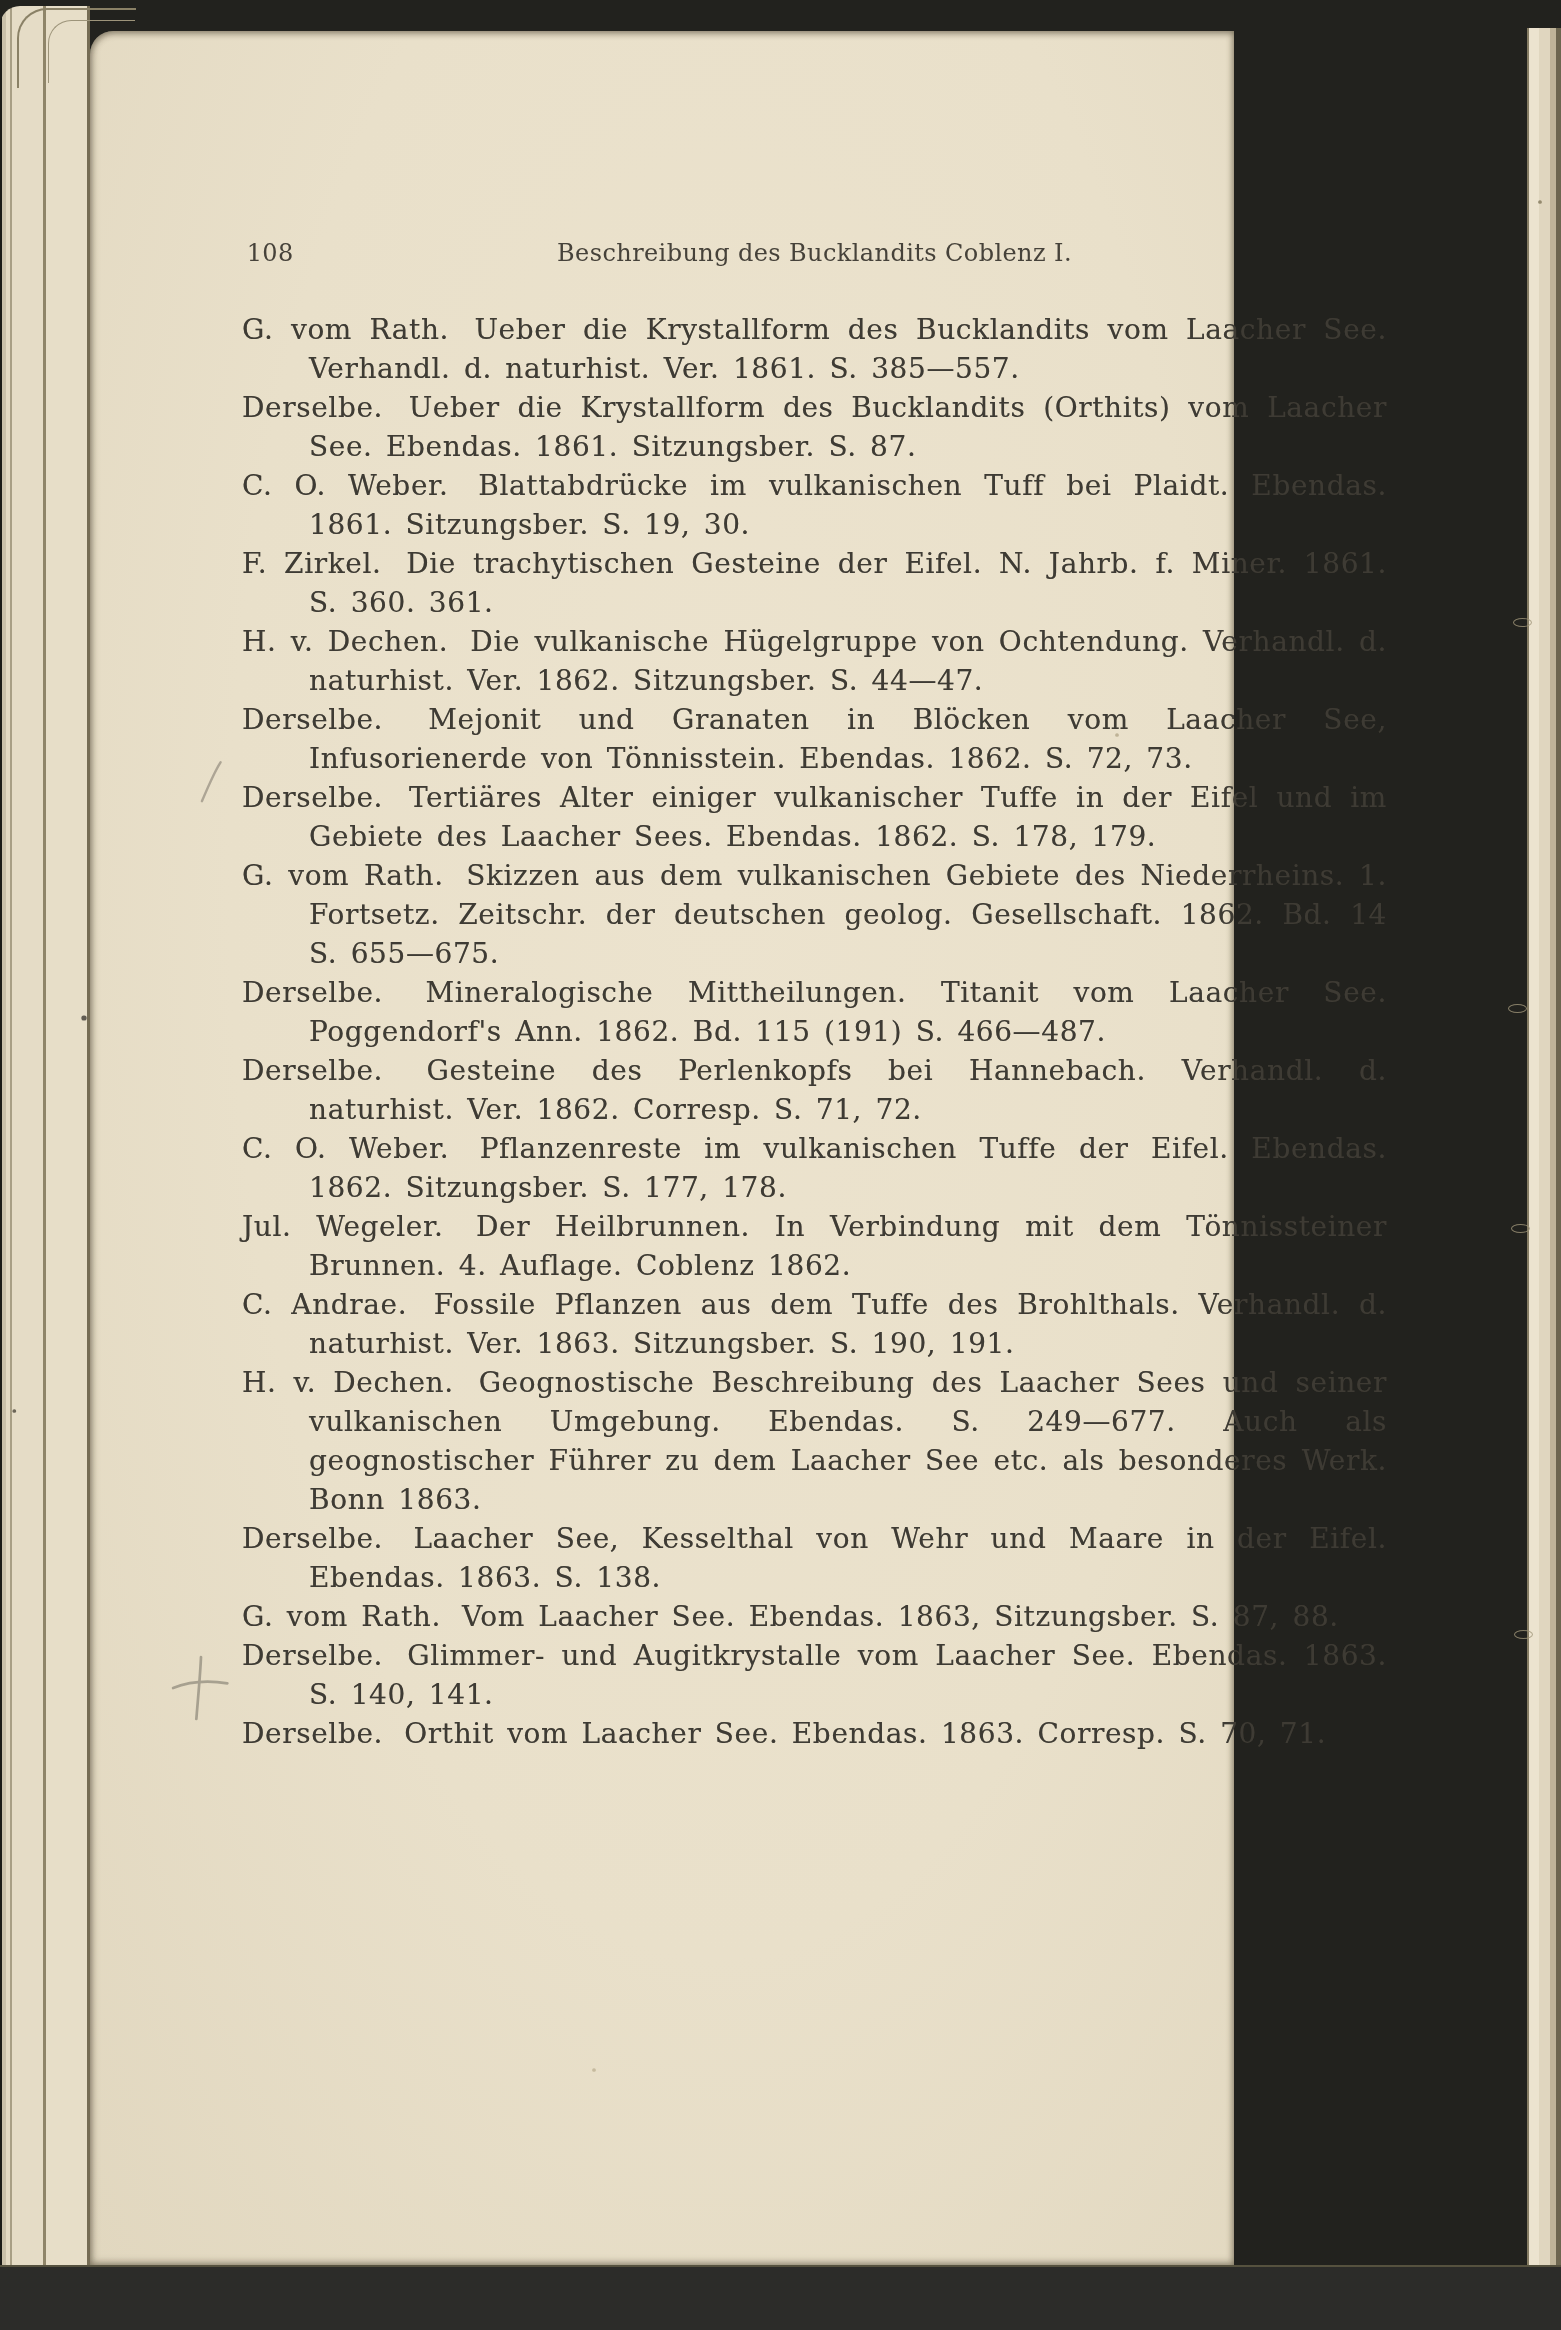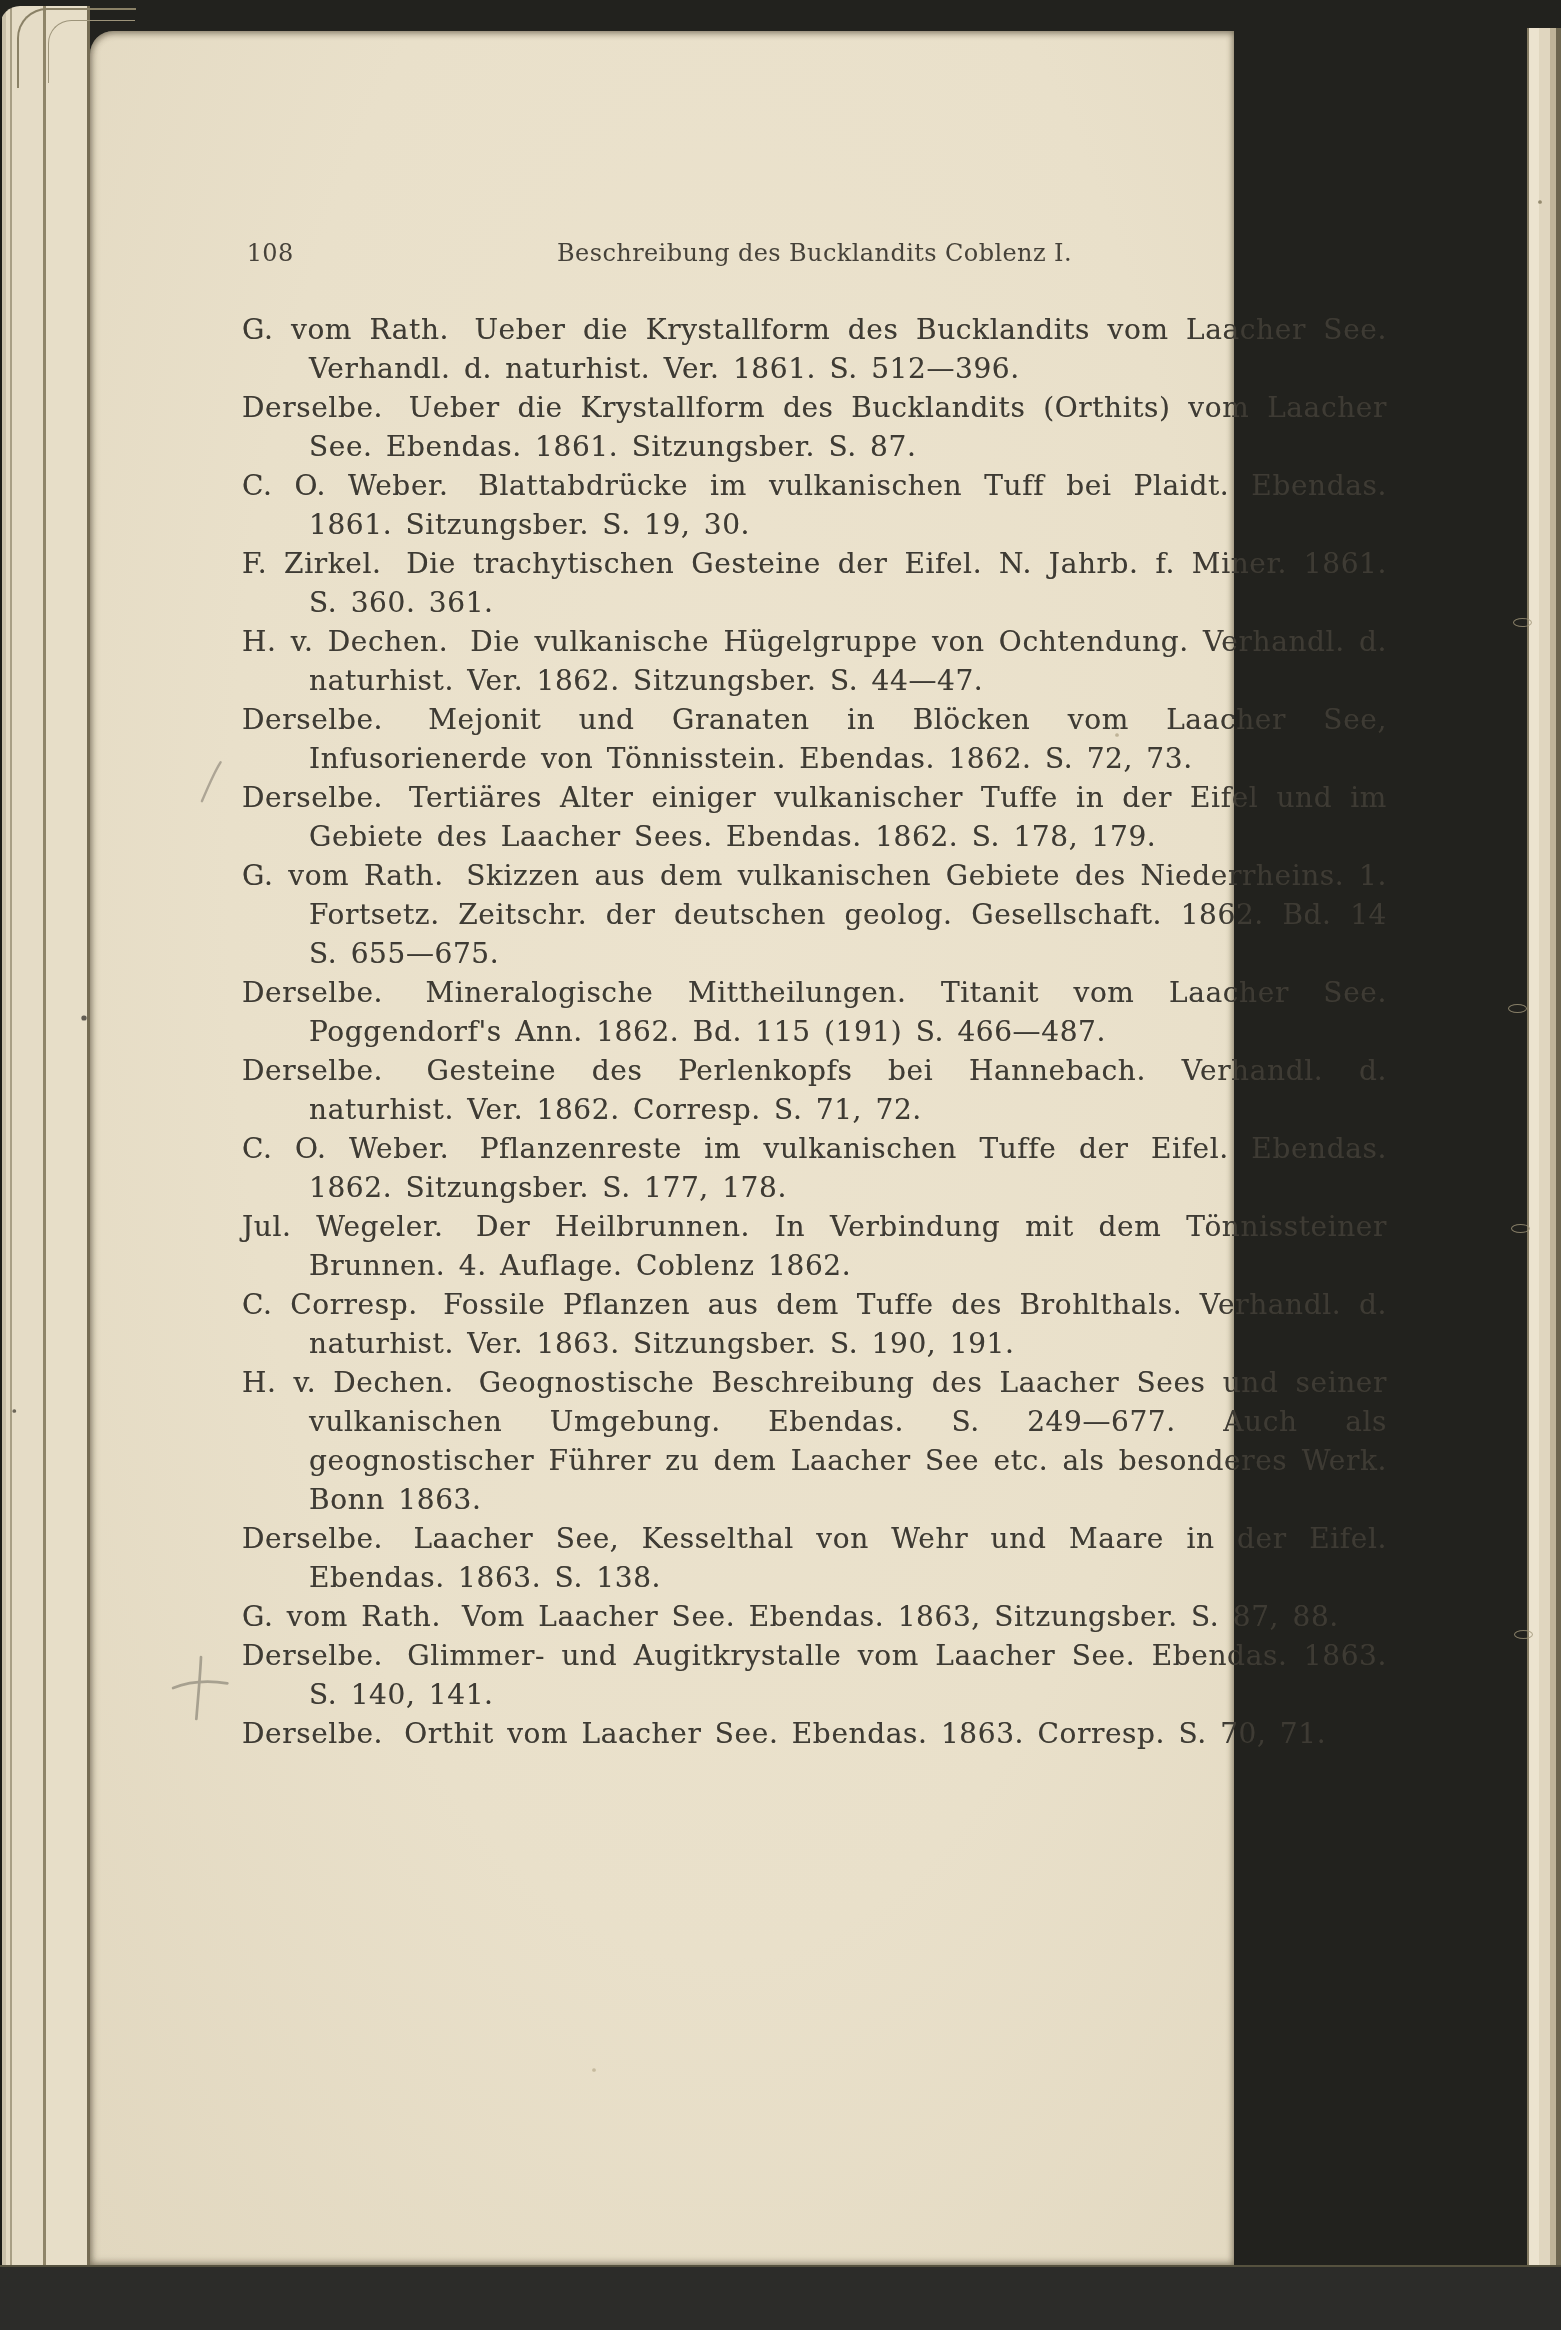--- a/index.html
+++ b/index.html
@@ -92,33 +92,33 @@
   <div class="bottom-dark"></div>
 
   <div class="page">
 
     <div class="head-row">
       <span class="folio">108</span>
       <span class="running-header">Beschreibung des Bucklandits Coblenz I.</span>
     </div>
 
     <div class="entries">
-      <p class="entry"><span class="author">G. vom Rath.</span> <span>Ueber die Krystallform des Bucklandits vom Laacher See. Verhandl. d. naturhist. Ver. 1861. S. 512—396.</span></p>
+      <p class="entry"><span class="author">G. vom Rath.</span> <span>Ueber die Krystallform des Bucklandits vom Laacher See. Verhandl. d. naturhist. Ver. 1861. S. 385—557.</span></p>
       <p class="entry"><span class="author">Derselbe.</span> <span>Ueber die Krystallform des Bucklandits (Orthits) vom Laacher See. Ebendas. 1861. Sitzungsber. S. 87.</span></p>
       <p class="entry"><span class="author">C. O. Weber.</span> <span>Blattabdrücke im vulkanischen Tuff bei Plaidt. Ebendas. 1861. Sitzungsber. S. 19, 30.</span></p>
       <p class="entry"><span class="author">F. Zirkel.</span> <span>Die trachytischen Gesteine der Eifel. N. Jahrb. f. Miner. 1861. S. 360. 361.</span></p>
       <p class="entry"><span class="author">H. v. Dechen.</span> <span>Die vulkanische Hügelgruppe von Ochtendung. Verhandl. d. naturhist. Ver. 1862. Sitzungsber. S. 44—47.</span></p>
       <p class="entry"><span class="author">Derselbe.</span> <span>Mejonit und Granaten in Blöcken vom Laacher See, Infusorienerde von Tönnisstein. Ebendas. 1862. S. 72, 73.</span></p>
       <p class="entry"><span class="author">Derselbe.</span> <span>Tertiäres Alter einiger vulkanischer Tuffe in der Eifel und im Gebiete des Laacher Sees. Ebendas. 1862. S. 178, 179.</span></p>
       <p class="entry"><span class="author">G. vom Rath.</span> <span>Skizzen aus dem vulkanischen Gebiete des Niederrheins. 1. Fortsetz. Zeitschr. der deutschen geolog. Gesellschaft. 1862. Bd. 14 S. 655—675.</span></p>
       <p class="entry"><span class="author">Derselbe.</span> <span>Mineralogische Mittheilungen. Titanit vom Laacher See. Poggendorf's Ann. 1862. Bd. 115 (191) S. 466—487.</span></p>
       <p class="entry"><span class="author">Derselbe.</span> <span>Gesteine des Perlenkopfs bei Hannebach. Verhandl. d. naturhist. Ver. 1862. Corresp. S. 71, 72.</span></p>
       <p class="entry"><span class="author">C. O. Weber.</span> <span>Pflanzenreste im vulkanischen Tuffe der Eifel. Ebendas. 1862. Sitzungsber. S. 177, 178.</span></p>
       <p class="entry"><span class="author">Jul. Wegeler.</span> <span>Der Heilbrunnen. In Verbindung mit dem Tönnissteiner Brunnen. 4. Auflage. Coblenz 1862.</span></p>
-      <p class="entry"><span class="author">C. Corresp.</span> <span>Fossile Pflanzen aus dem Tuffe des Brohlthals. Verhandl. d. naturhist. Ver. 1863. Sitzungsber. S. 190, 191.</span></p>
+      <p class="entry"><span class="author">C. Andrae.</span> <span>Fossile Pflanzen aus dem Tuffe des Brohlthals. Verhandl. d. naturhist. Ver. 1863. Sitzungsber. S. 190, 191.</span></p>
       <p class="entry"><span class="author">H. v. Dechen.</span> <span>Geognostische Beschreibung des Laacher Sees und seiner vulkanischen Umgebung. Ebendas. S. 249—677. Auch als geognostischer Führer zu dem Laacher See etc. als besonderes Werk. Bonn 1863.</span></p>
       <p class="entry"><span class="author">Derselbe.</span> <span>Laacher See, Kesselthal von Wehr und Maare in der Eifel. Ebendas. 1863. S. 138.</span></p>
       <p class="entry"><span class="author">G. vom Rath.</span> <span>Vom Laacher See. Ebendas. 1863, Sitzungsber. S. 87, 88.</span></p>
       <p class="entry"><span class="author">Derselbe.</span> <span>Glimmer- und Augitkrystalle vom Laacher See. Ebendas. 1863. S. 140, 141.</span></p>
       <p class="entry"><span class="author">Derselbe.</span> <span>Orthit vom Laacher See. Ebendas. 1863. Corresp. S. 70, 71.</span></p>
     </div>
 
     <svg class="pencil" style="left:108px;top:728px;" width="26.5" height="47" viewBox="0 0 34 60">
       <path d="M5,54 C11,40 21,16 29,4" stroke="#9a9284" stroke-width="3" fill="none" stroke-linecap="round"></path>
     </svg>

